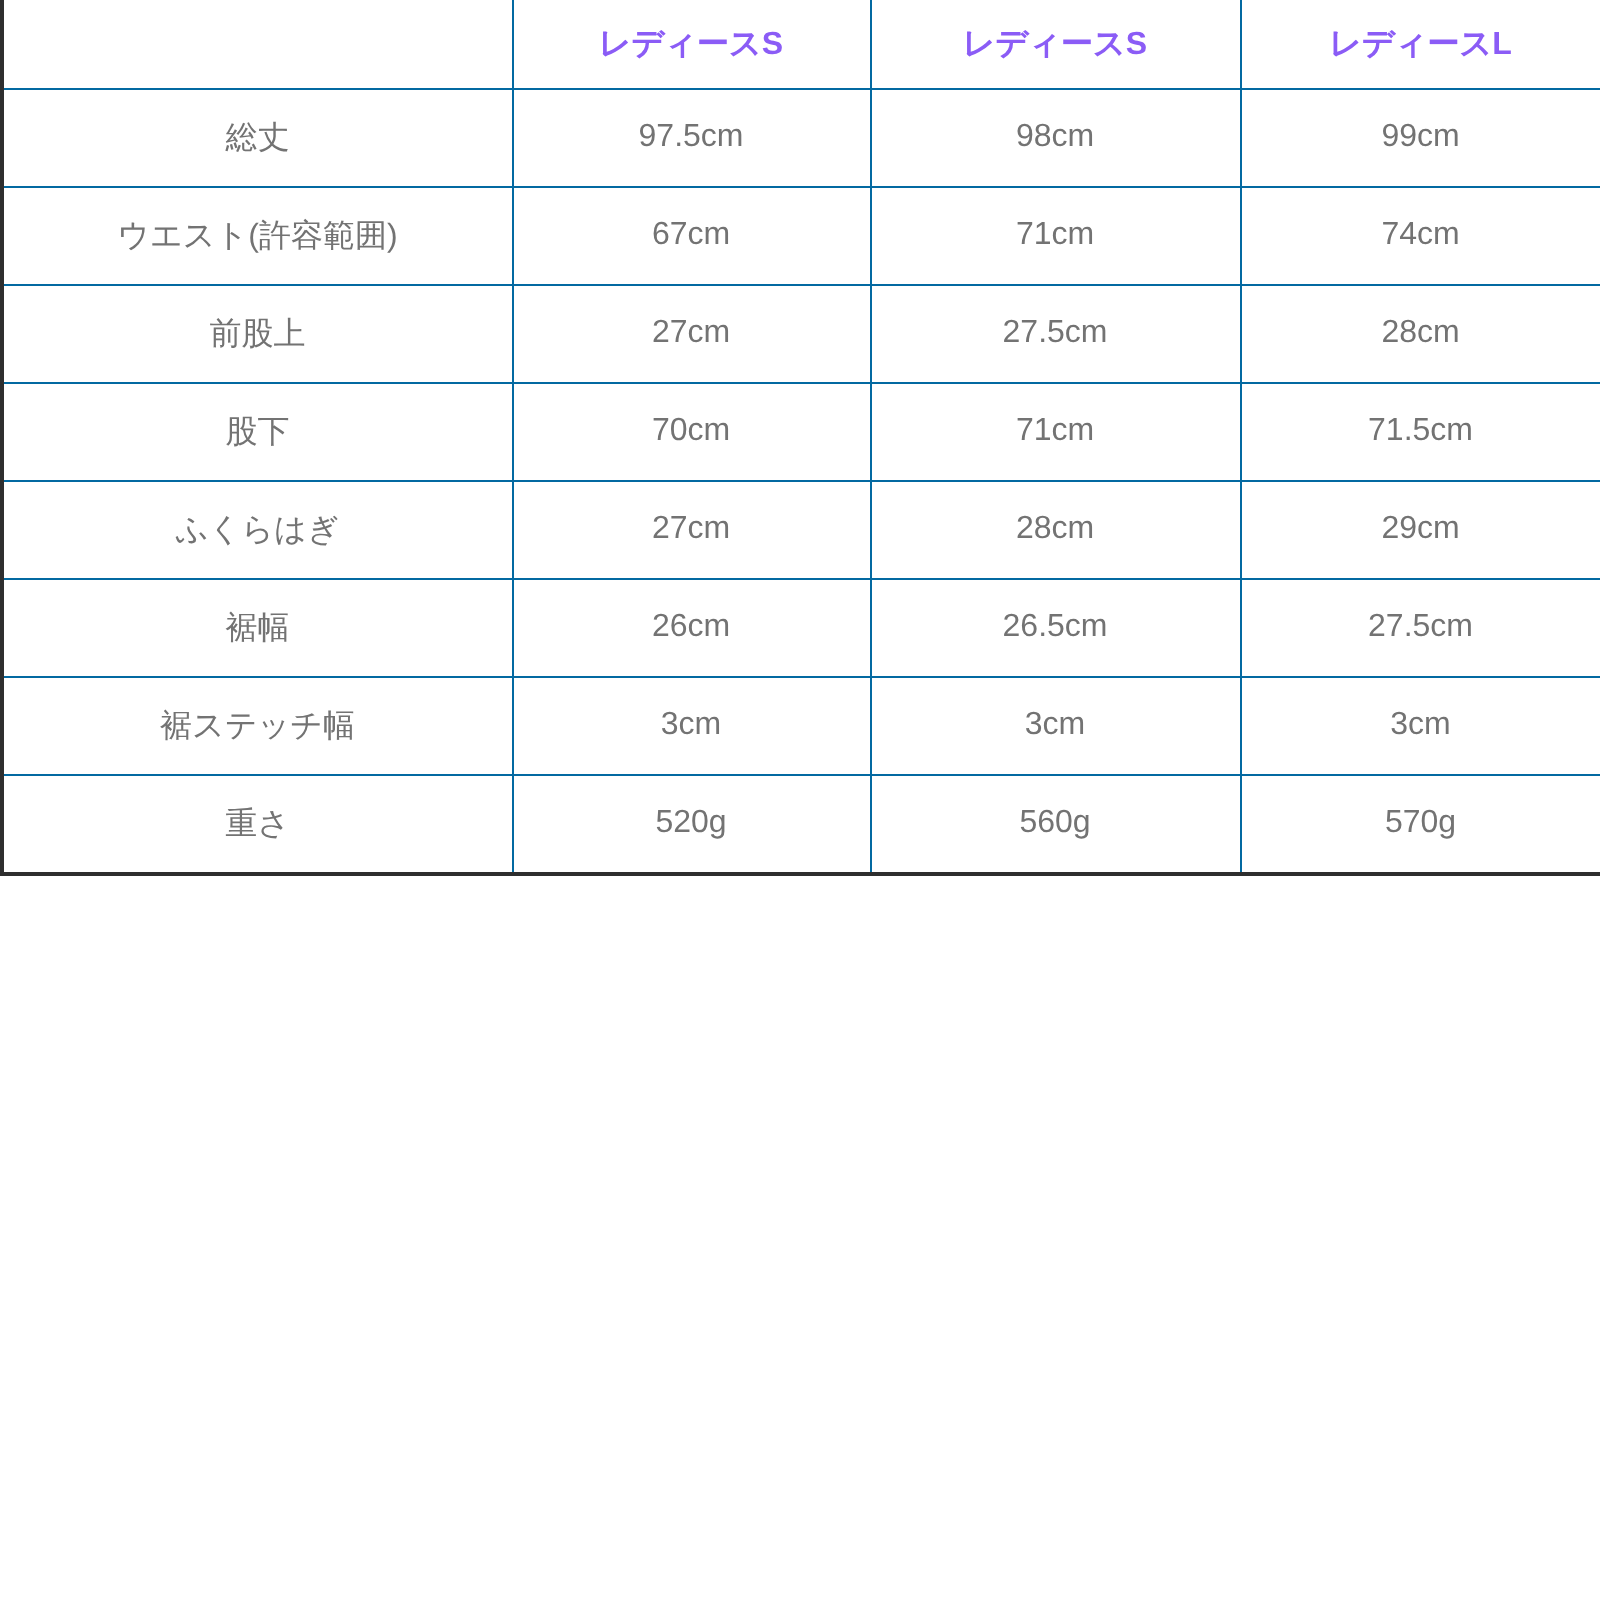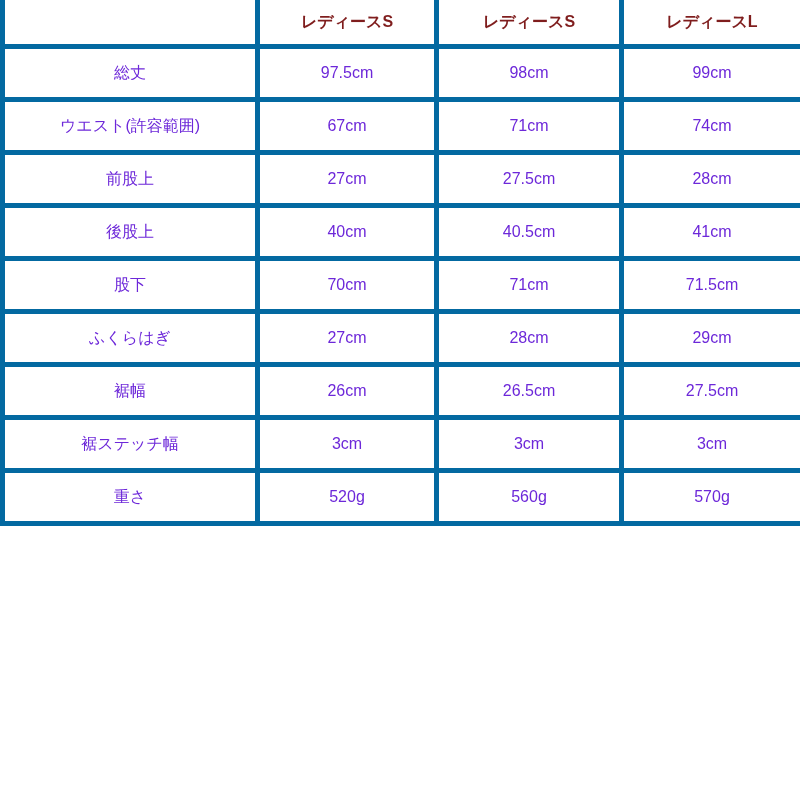--- a/index.html
+++ b/index.html
@@ -24,33 +24,33 @@
     border-right: 2px solid #2e2e2e;
     border-bottom: 2px solid #2e2e2e;
     border-top: none;
   }
   col.c0 { width: 255px; }
   col.c1 { width: 179px; }
   col.c2 { width: 185px; }
   col.c3 { width: 181px; }
   table.size-chart th,
   table.size-chart td {
-    border: 5px solid #0369a1;
+    border: 1px solid #0369a1;
     text-align: center;
     vertical-align: middle;
-    color: #6d28d9;
+    color: #737373;
     font-size: 16px;
     padding: 0;
     background: #ffffff;
     white-space: nowrap;
   }
   table.size-chart thead th {
     height: 44px;
     font-weight: bold;
-    color: #7f1d1d;
+    color: #8b5cf6;
     border-top: none;
   }
   table.size-chart tbody td {
     height: 48px;
     font-weight: normal;
   }
 </style>
 </head>
 <body>
 
@@ -83,26 +83,20 @@
           <td>71cm</td>
           <td>74cm</td>
         </tr>
         <tr>
           <td>前股上</td>
           <td>27cm</td>
           <td>27.5cm</td>
           <td>28cm</td>
         </tr>
         <tr>
-          <td>後股上</td>
-          <td>40cm</td>
-          <td>40.5cm</td>
-          <td>41cm</td>
-        </tr>
-        <tr>
           <td>股下</td>
           <td>70cm</td>
           <td>71cm</td>
           <td>71.5cm</td>
         </tr>
         <tr>
           <td>ふくらはぎ</td>
           <td>27cm</td>
           <td>28cm</td>
           <td>29cm</td>

